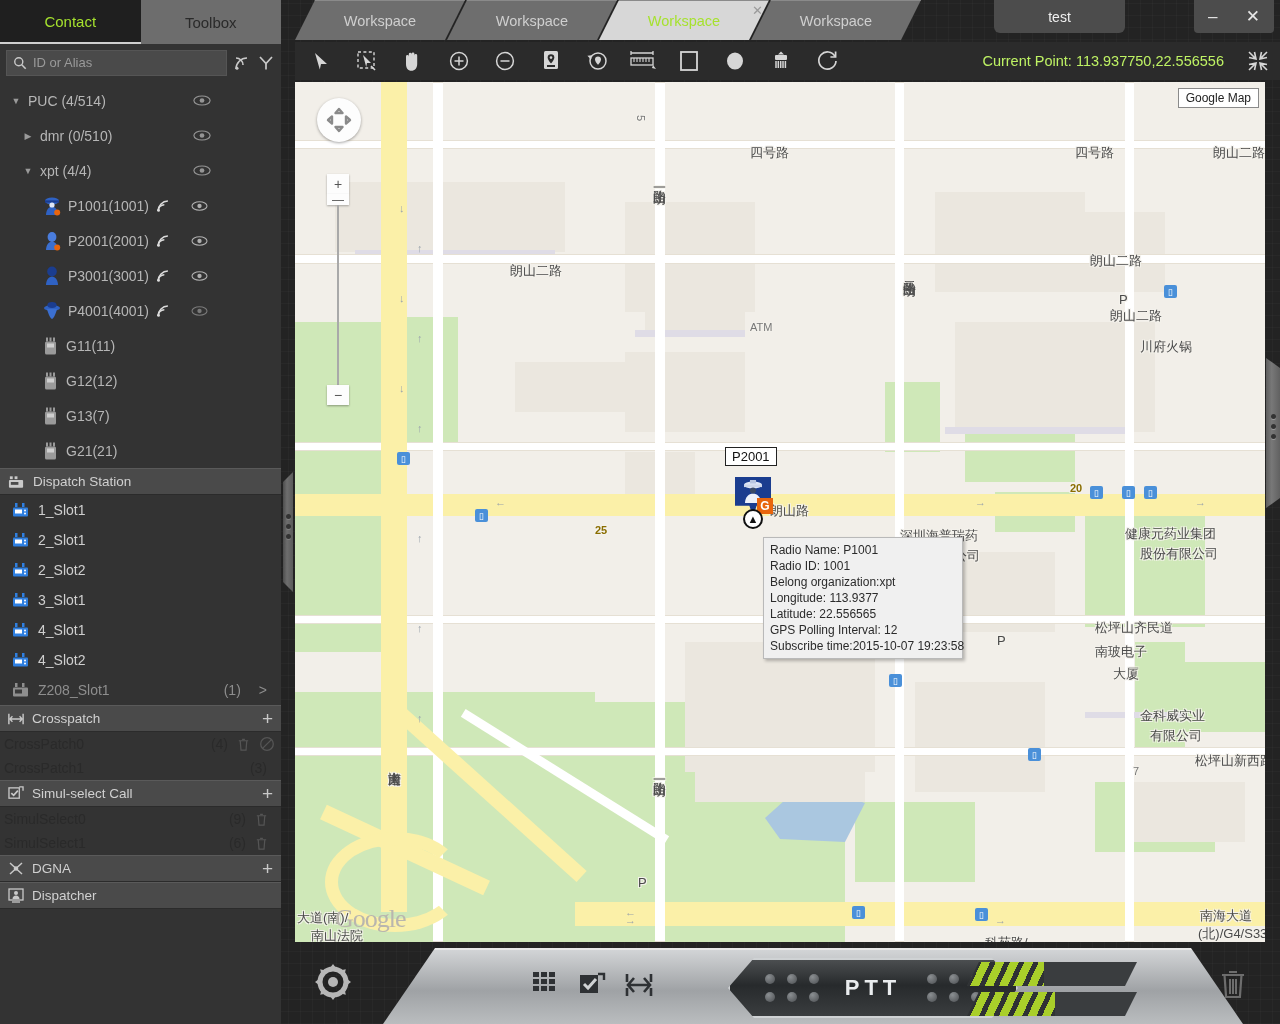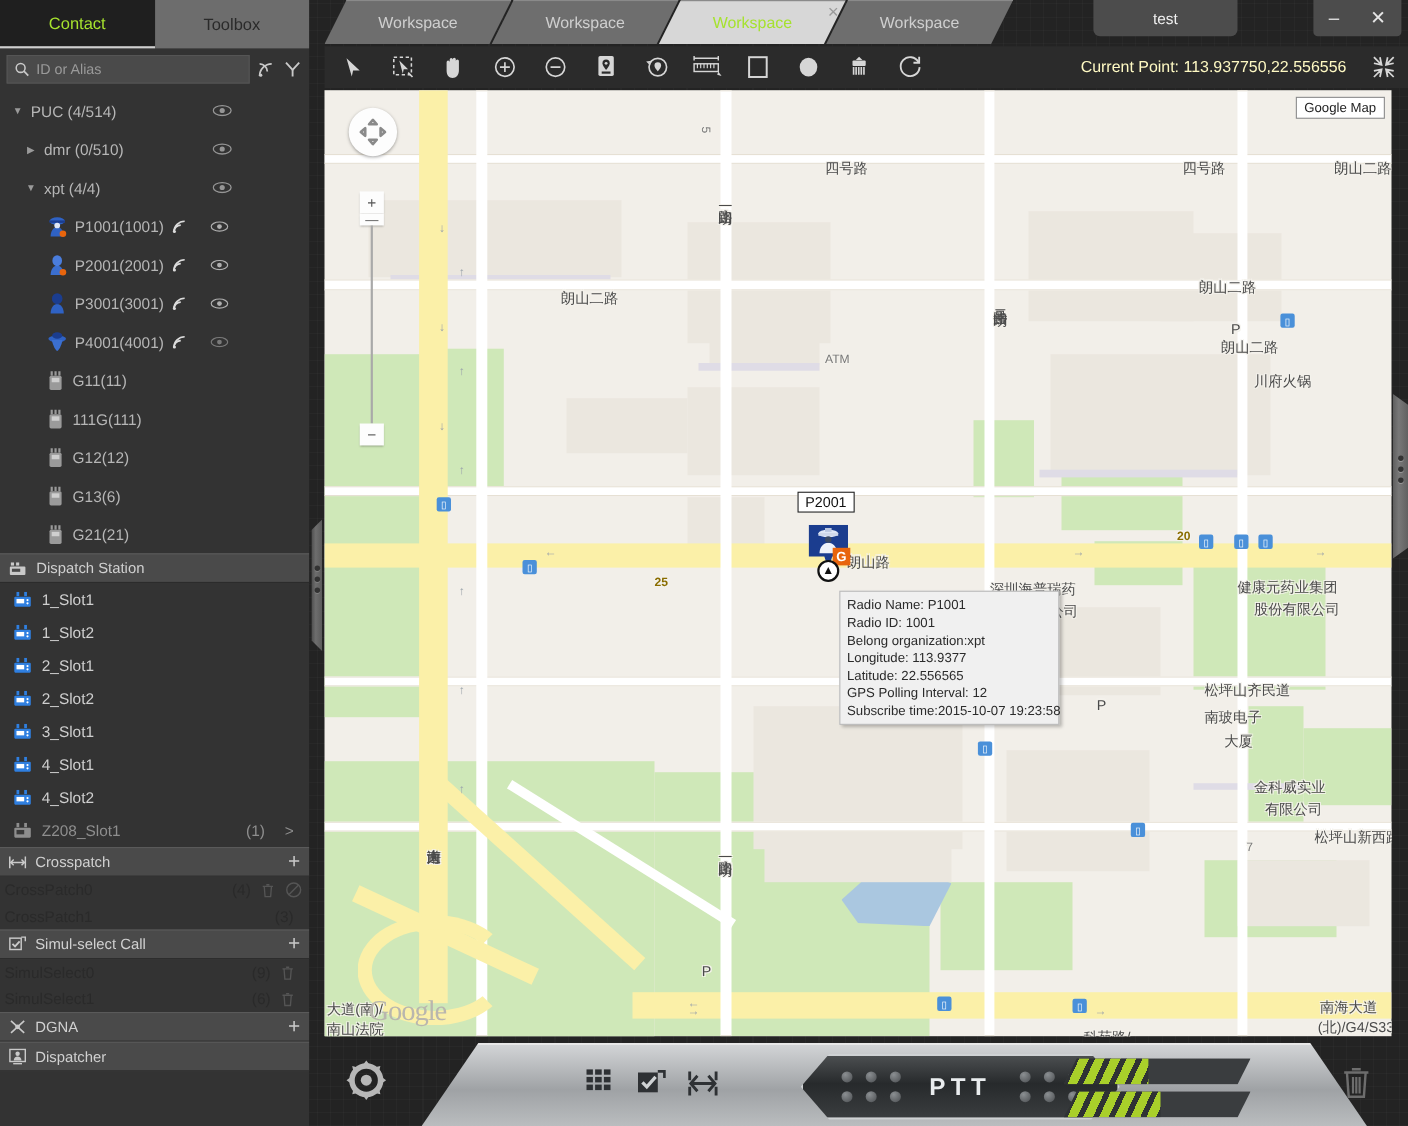--- a/index.html
+++ b/index.html
@@ -84,21 +84,21 @@
      justify-content:center; color:#f0f0f0; font-size:14px; }
   .wintools { position:absolute; right:6px; top:0; width:80px; height:33px;
      background:#4c4c4c; border-radius:0 0 4px 4px; display:flex; align-items:center;
      justify-content:space-around; color:#e6e6e6; }
   .wintools span { font-size:17px; cursor:default; }
 
   
   .maptoolbar { position:absolute; left:295px; top:42px; right:0; height:38px;
      background:#2b2b2b; display:flex; align-items:center; padding-left:4px; gap:2px; }
   .mt-btn { width:44px; height:34px; display:flex; align-items:center; justify-content:center; }
-  .curpoint { margin-left:auto; font-size:14.5px; color:#fef9c3; padding-right:14px; white-space:nowrap;}
+  .curpoint { margin-left:auto; font-size:14.5px; color:#bef264; padding-right:14px; white-space:nowrap;}
   .collapse-btn { width:36px; height:34px; display:flex; align-items:center; justify-content:center; margin-right:4px;}
 
   
   .map { position:absolute; left:295px; top:82px; width:970px; height:860px;
      background:#f2efe9; overflow:hidden; }
   .map-inner { position:absolute; inset:0; }
   .road { position:absolute; background:#ffffff; }
   .road.major { background:#fbf0a8; }
   .road.minor { background:#ffffff; border-top:1px solid #e6e0d4; border-bottom:1px solid #e6e0d4;}
   .green { position:absolute; background:#cfe8b8; }
@@ -385,45 +385,33 @@
       <div class="tree-row lvl2">
         <span class="ico">
           <svg width="18" height="20" viewBox="0 0 18 20">
               <rect x="4" y="1.5" width="2" height="4" fill="#9a9a9a"></rect>
               <rect x="7.5" y="1.5" width="2" height="4" fill="#9a9a9a"></rect>
               <rect x="11" y="1.5" width="2" height="4" fill="#9a9a9a"></rect>
               <rect x="3" y="5.5" width="11" height="13" rx="1.5" fill="#9a9a9a"></rect>
               <rect x="5" y="7.5" width="7" height="4" fill="#cfcfcf"></rect>
             </svg>
         </span>
-        <span class="tree-lbl">111G(111)</span>
+        <span class="tree-lbl">G12(12)</span>
       </div>
       <div class="tree-row lvl2">
         <span class="ico">
           <svg width="18" height="20" viewBox="0 0 18 20">
               <rect x="4" y="1.5" width="2" height="4" fill="#9a9a9a"></rect>
               <rect x="7.5" y="1.5" width="2" height="4" fill="#9a9a9a"></rect>
               <rect x="11" y="1.5" width="2" height="4" fill="#9a9a9a"></rect>
               <rect x="3" y="5.5" width="11" height="13" rx="1.5" fill="#9a9a9a"></rect>
               <rect x="5" y="7.5" width="7" height="4" fill="#cfcfcf"></rect>
             </svg>
         </span>
-        <span class="tree-lbl">G12(12)</span>
-      </div>
-      <div class="tree-row lvl2">
-        <span class="ico">
-          <svg width="18" height="20" viewBox="0 0 18 20">
-              <rect x="4" y="1.5" width="2" height="4" fill="#9a9a9a"></rect>
-              <rect x="7.5" y="1.5" width="2" height="4" fill="#9a9a9a"></rect>
-              <rect x="11" y="1.5" width="2" height="4" fill="#9a9a9a"></rect>
-              <rect x="3" y="5.5" width="11" height="13" rx="1.5" fill="#9a9a9a"></rect>
-              <rect x="5" y="7.5" width="7" height="4" fill="#cfcfcf"></rect>
-            </svg>
-        </span>
-        <span class="tree-lbl">G13(6)</span>
+        <span class="tree-lbl">G13(7)</span>
       </div>
       <div class="tree-row lvl2">
         <span class="ico">
           <svg width="18" height="20" viewBox="0 0 18 20">
               <rect x="4" y="1.5" width="2" height="4" fill="#9a9a9a"></rect>
               <rect x="7.5" y="1.5" width="2" height="4" fill="#9a9a9a"></rect>
               <rect x="11" y="1.5" width="2" height="4" fill="#9a9a9a"></rect>
               <rect x="3" y="5.5" width="11" height="13" rx="1.5" fill="#9a9a9a"></rect>
               <rect x="5" y="7.5" width="7" height="4" fill="#cfcfcf"></rect>
             </svg>
@@ -450,33 +438,20 @@
             <svg width="18" height="15" viewBox="0 0 18 15">
               <rect x="3" y="0" width="2.5" height="4" fill="#2f7fe0"></rect>
               <rect x="10" y="0" width="2.5" height="4" fill="#2f7fe0"></rect>
               <rect x="1" y="4.5" width="15" height="9" rx="1" fill="#2f7fe0"></rect>
               <rect x="3" y="6.5" width="7" height="4" fill="#fff"></rect>
               <circle cx="13" cy="7.5" r="1" fill="#fff"></circle>
               <circle cx="13" cy="10.5" r="1" fill="#fff"></circle>
             </svg>
           </span>
         <span>1_Slot1</span>
-      </div>
-      <div class="ds-row">
-        <span class="ico">
-            <svg width="18" height="15" viewBox="0 0 18 15">
-              <rect x="3" y="0" width="2.5" height="4" fill="#2f7fe0"></rect>
-              <rect x="10" y="0" width="2.5" height="4" fill="#2f7fe0"></rect>
-              <rect x="1" y="4.5" width="15" height="9" rx="1" fill="#2f7fe0"></rect>
-              <rect x="3" y="6.5" width="7" height="4" fill="#fff"></rect>
-              <circle cx="13" cy="7.5" r="1" fill="#fff"></circle>
-              <circle cx="13" cy="10.5" r="1" fill="#fff"></circle>
-            </svg>
-          </span>
-        <span>1_Slot2</span>
       </div>
       <div class="ds-row">
         <span class="ico">
             <svg width="18" height="15" viewBox="0 0 18 15">
               <rect x="3" y="0" width="2.5" height="4" fill="#2f7fe0"></rect>
               <rect x="10" y="0" width="2.5" height="4" fill="#2f7fe0"></rect>
               <rect x="1" y="4.5" width="15" height="9" rx="1" fill="#2f7fe0"></rect>
               <rect x="3" y="6.5" width="7" height="4" fill="#fff"></rect>
               <circle cx="13" cy="7.5" r="1" fill="#fff"></circle>
               <circle cx="13" cy="10.5" r="1" fill="#fff"></circle>
@@ -884,21 +859,21 @@
           <div class="mlabel" style="left: 845px; top: 463px;">股份有限公司</div>
           <div class="mlabel" style="left: 800px; top: 537px;">松坪山齐民道</div>
           <div class="mlabel" style="left: 800px; top: 561px;">南玻电子</div>
           <div class="mlabel" style="left: 818px; top: 583px;">大厦</div>
           <div class="mlabel" style="left: 845px; top: 625px;">金科威实业</div>
           <div class="mlabel" style="left: 855px; top: 645px;">有限公司</div>
           <div class="mlabel" style="left: 900px; top: 670px;">松坪山新西路</div>
           <div class="mlabel" style="left: 475px; top: 420px;">朗山路</div>
           <div class="mlabel vert" style="left: 355px; top: 690px;">朗山一路</div>
           <div class="mlabel vert" style="left: 90px; top: 680px;">南海大道</div>
-          <div class="mlabel" style="left: 2px; top: 845px;">南山法院</div>
+          <div class="mlabel" style="left: 16px; top: 845px;">南山法院</div>
           <div class="mlabel" style="left: 2px; top: 827px;">大道(南)/</div>
           <div class="mlabel" style="left: 690px; top: 852px;">科苑路/</div>
           <div class="mlabel" style="left: 905px; top: 825px;">南海大道</div>
           <div class="mlabel" style="left: 903px; top: 843px;">(北)/G4/S33</div>
           <div class="mlabel sm" style="left: 455px; top: 239px;">ATM</div>
           <div class="mlabel" style="left: 824px; top: 210px;">P</div>
           <div class="mlabel" style="left: 702px; top: 551px;">P</div>
           <div class="mlabel" style="left: 343px; top: 793px;">P</div>
           <div class="mlabel vert sm" style="left: 340px; top: 33px;">5</div>
           <div class="mlabel sm" style="left: 838px; top: 683px;">7</div>

